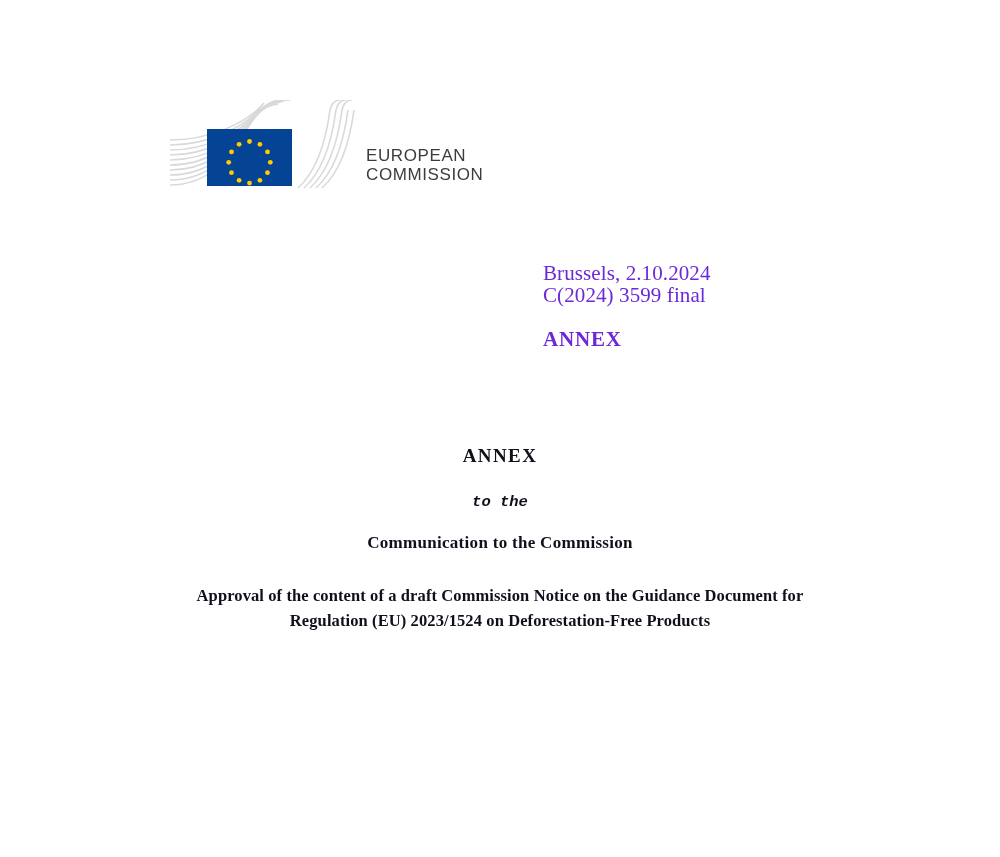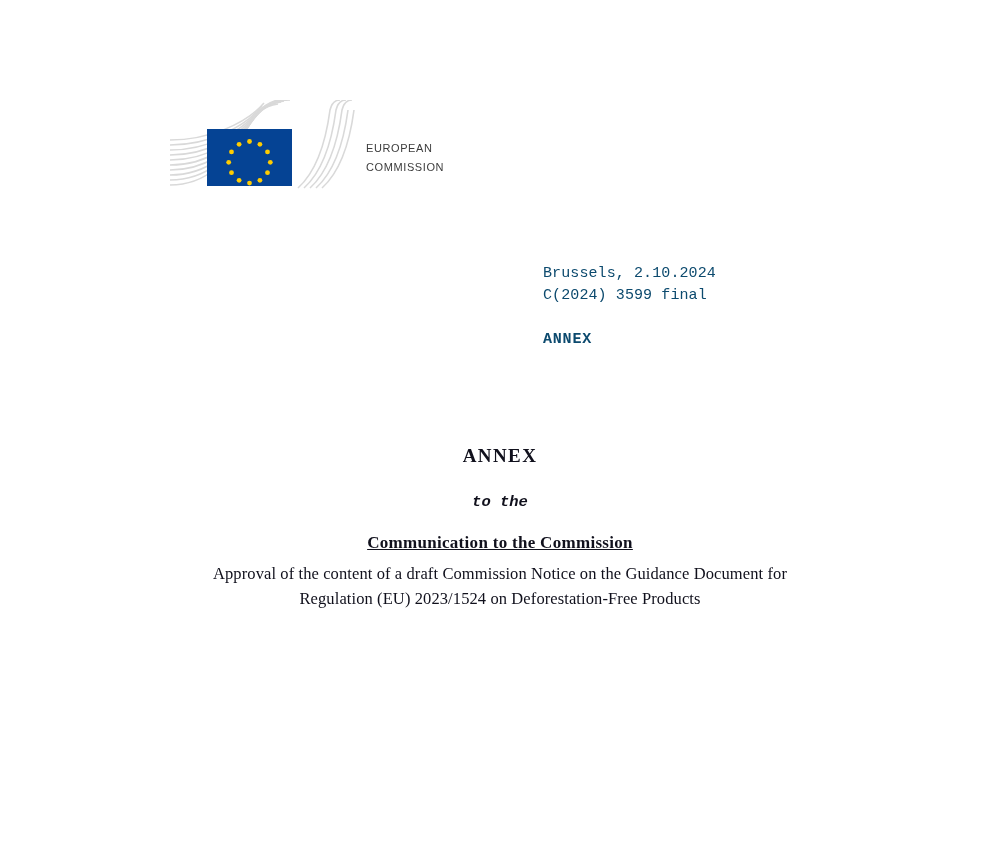--- a/index.html
+++ b/index.html
@@ -46,38 +46,37 @@
   .stars {
     position: absolute;
     left: 39px;
     top: 29px;
     width: 85px;
     height: 57px;
   }
   .emblem-text {
     position: absolute;
     left: 198px;
-    top: 39px;
+    top: 46px;
     font-family: "Liberation Sans", sans-serif;
-    font-size: 11px;
+    font-size: 17px;
     letter-spacing: 0.6px;
     line-height: 19px;
     color: #3c3c3c;
   }
 
   
   .refblock {
     position: absolute;
     left: 543px;
     top: 263px;
-    font-size: 15px;
+    font-size: 21px;
     line-height: 21.5px;
-    color: #0c4a6e;
+    color: #6d28d9;
     letter-spacing: 0.1px;
-    font-family: Liberation Mono, monospace;
   }
   .refblock .annex-ref {
     margin-top: 23px;
     font-weight: bold;
     letter-spacing: 0.8px;
   }
 
   
   .titleblock {
     position: absolute;
@@ -97,26 +96,25 @@
     font-size: 15.5px;
     font-weight: bold;
     font-style: italic;
     font-family: Liberation Mono, monospace;
   }
   .t-comm {
     margin-top: 22px;
     font-size: 17px;
     font-weight: bold;
     letter-spacing: 0.3px;
-    text-decoration: underline;
   }
   .t-subject {
-    margin-top: 8px;
+    margin-top: 30px;
     font-size: 16.5px;
-    font-weight: normal;
+    font-weight: bold;
     line-height: 25px;
     letter-spacing: 0.1px;
   }
   .t-subject .line2 { display: block; }
 </style>
 </head>
 <body>
 
 <div class="page">
 

